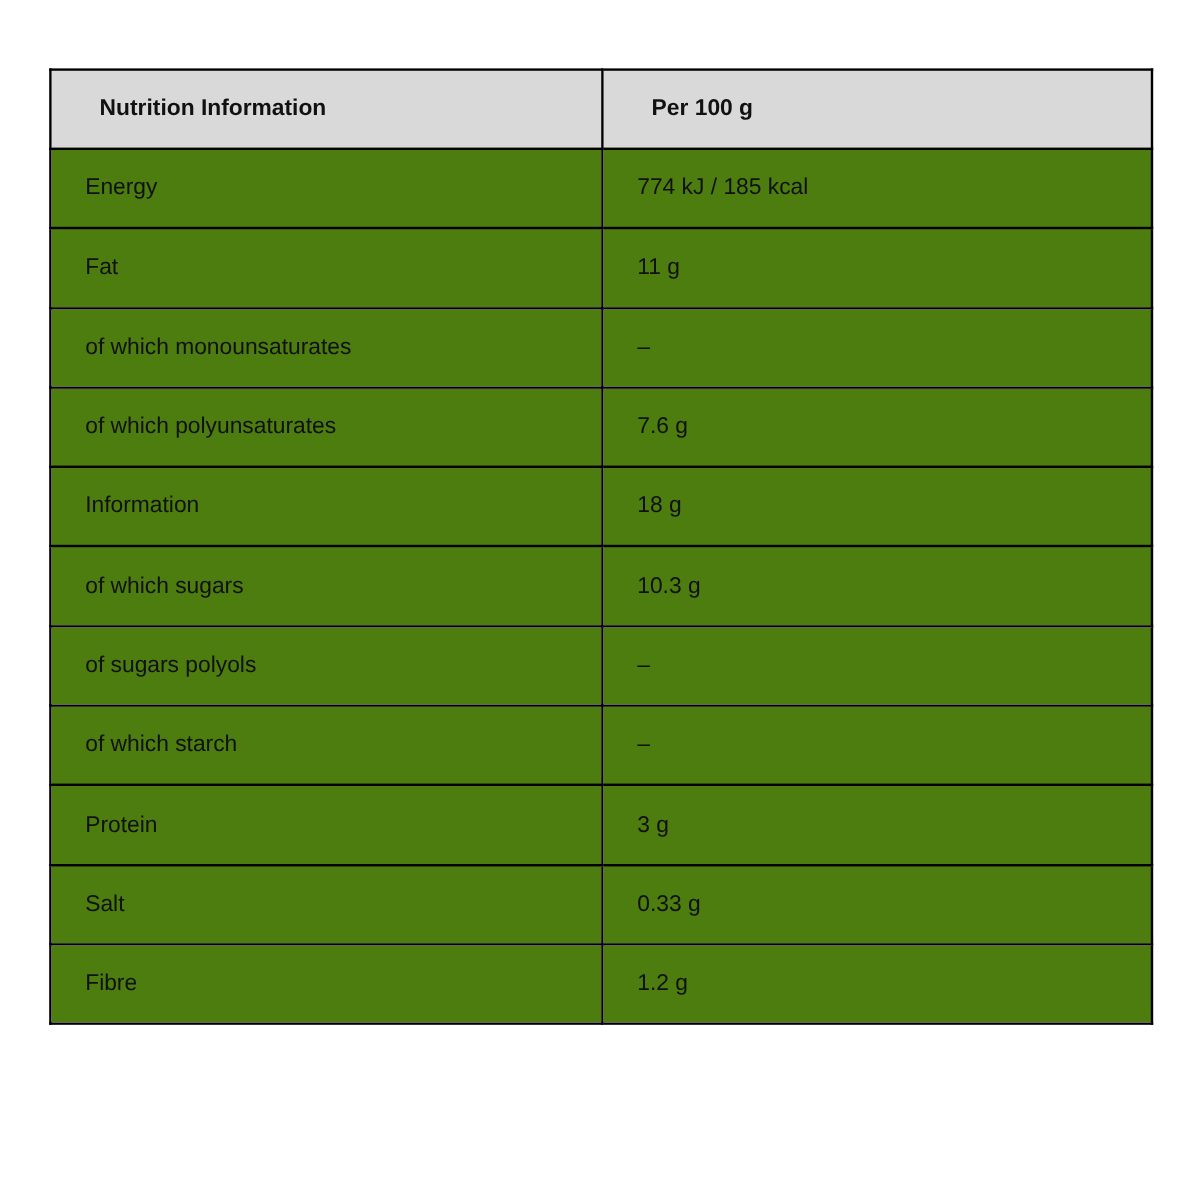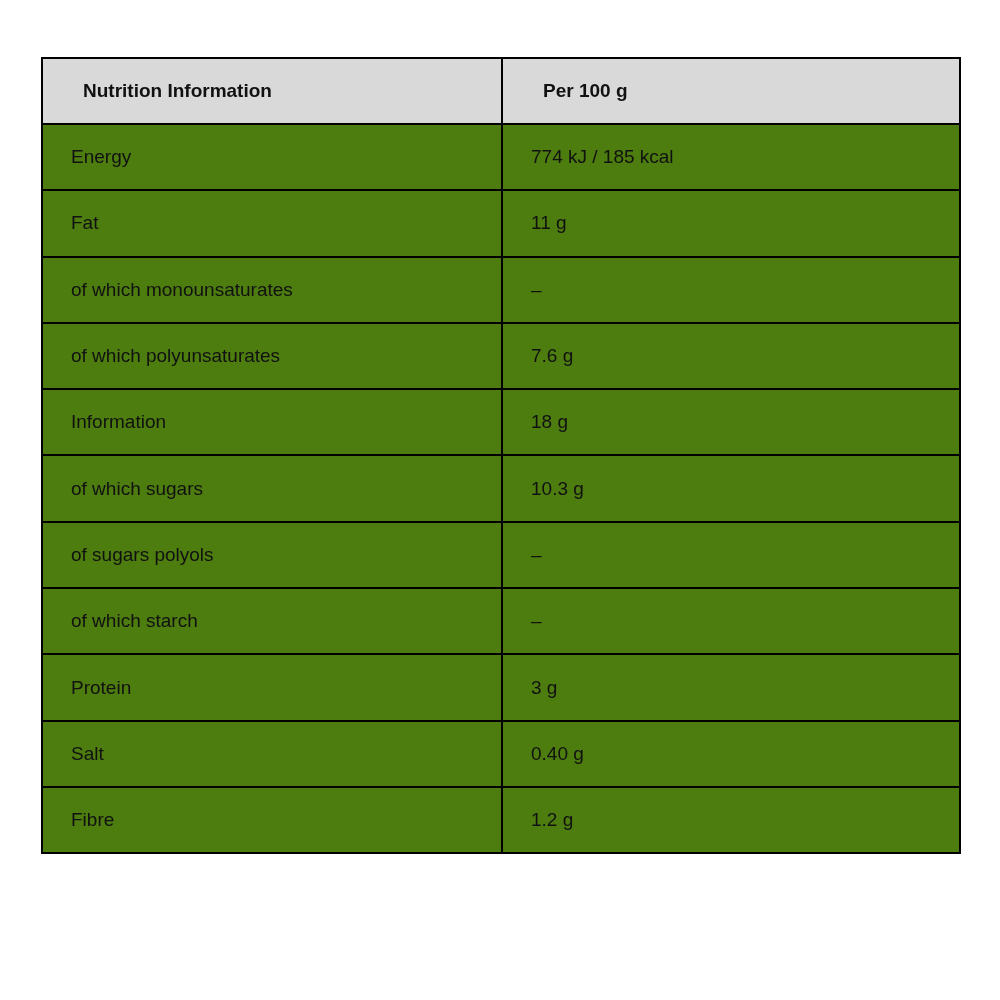--- a/index.html
+++ b/index.html
@@ -107,21 +107,21 @@
     <td>–</td>
   </tr>
 
   <tr>
     <td>Protein</td>
     <td>3 g</td>
   </tr>
 
   <tr>
     <td>Salt</td>
-    <td>0.40 g</td>
+    <td>0.33 g</td>
   </tr>
 
   <tr>
     <td>Fibre</td>
     <td>1.2 g</td>
   </tr>
 </tbody>
   </table>
 </div>
 

